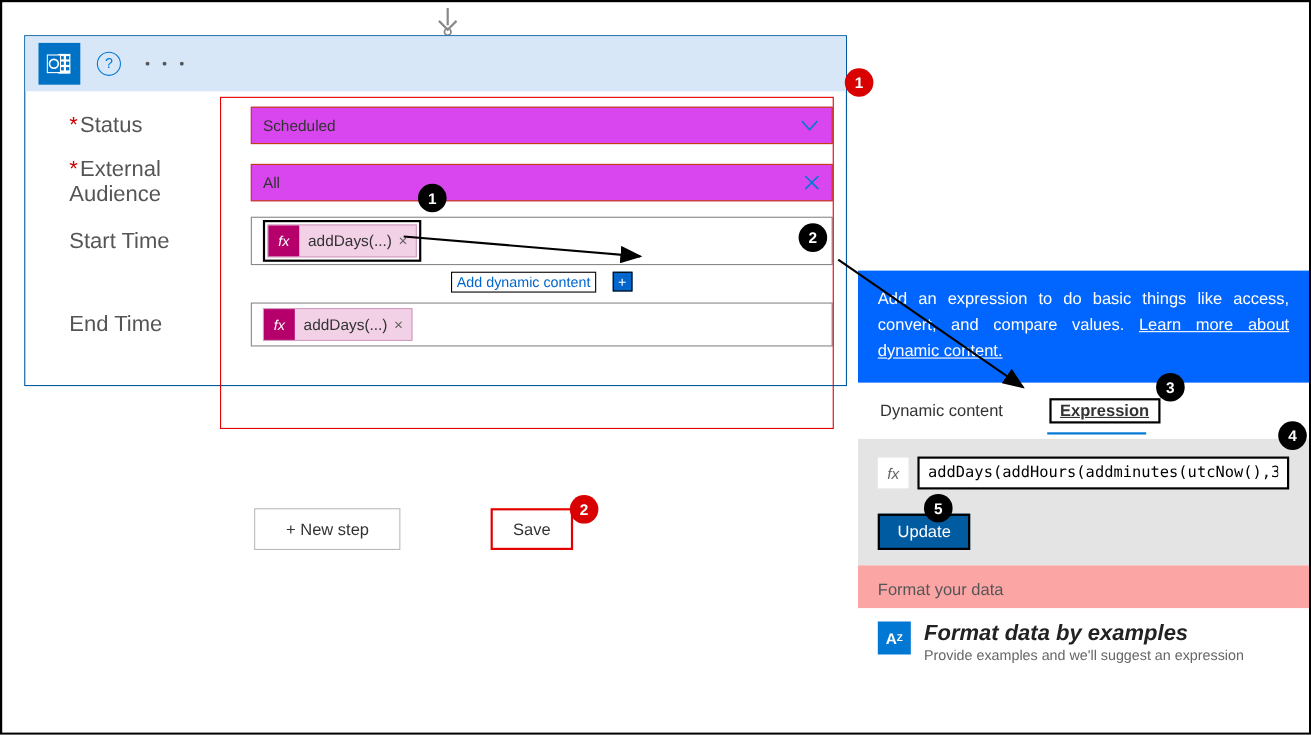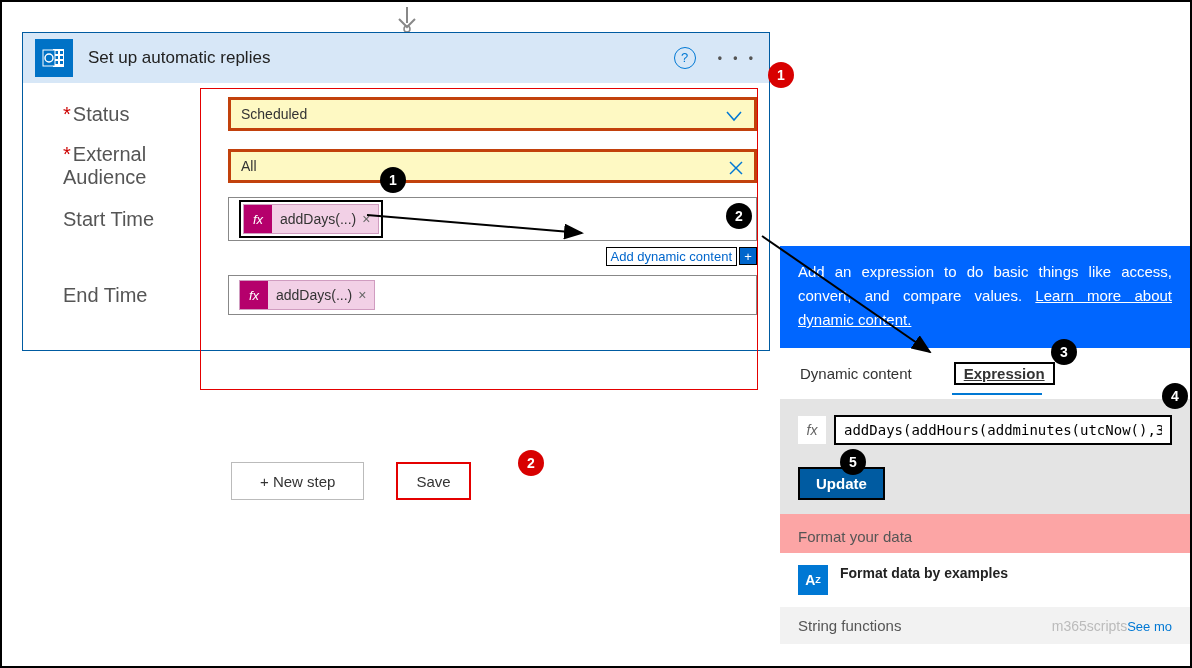--- a/index.html
+++ b/index.html
@@ -17,38 +17,38 @@
   .help-circle { width: 22px; height: 22px; border: 1px solid #0078d4; border-radius: 50%; color: #0078d4; display:flex; align-items:center; justify-content:center; font-size: 13px; margin-right: 22px; }
   .dots { letter-spacing: 4px; color: #555; font-weight: bold; font-size: 12px; }
 
   .card-body { position: relative; padding: 10px 12px 18px 12px; }
   .red-area { position: absolute; left: 198px; top: 86px; width: 558px; height: 302px; border: 1px solid #e40000; pointer-events:none; }
 
   .row { display: flex; align-items: center; min-height: 42px; }
   .label { width: 165px; font-size: 20px; color: #555; margin-left: 28px; }
   .req { color: #c00; margin-right: 2px; }
   .field { flex: 1; }
-  .input-box { border: 3px solid #c2410c; height: 34px; display:flex; align-items:center; padding: 0 10px; font-size: 14px; color: #333; position: relative; background:#fef9c3; }
+  .input-box { border: 1px solid #c2410c; height: 34px; display:flex; align-items:center; padding: 0 10px; font-size: 14px; color: #333; position: relative; background:#d946ef; }
   .input-box .chev { position:absolute; right:10px; top:6px; color:#0078d4; font-size:18px; }
   .input-box .clear { position:absolute; right:10px; top:8px; color:#0078d4; font-size:16px; font-weight: 300; }
 
   .gap { height: 8px; }
 
   
   .chip-field { border: 1px solid #888; height: 44px; padding: 4px 10px; display:flex; align-items:center; background:#fff; }
   .chip { display:flex; align-items:center; background:#f2d0e6; border:1px solid #d09cc0; height:30px; padding-right:8px; font-size:14px; color:#333; }
   .chip .fx { background:#b5006c; color:#fff; width:28px; height:100%; display:flex; align-items:center; justify-content:center; font-style:italic; margin-right:8px; font-size:13px; }
   .chip-highlight-wrapper { border:2px solid #000; padding:2px; display:inline-flex; }
 
-  .add-dyn-row { height: 24px; display:flex; justify-content:flex-end; align-items:center; font-size:13px; margin: 3px 0 6px 0; }
+  .add-dyn-row { height: 24px; display:flex; justify-content:center; align-items:center; font-size:13px; margin: 3px 0 6px 0; gap: 13px; }
   .add-dyn-link { color:#0066cc; border:1px solid #000; padding:1px 4px; }
   .plus-badge { width:18px; height:18px; background:#0066cc; color:#fff; display:flex; align-items:center; justify-content:center; font-size:13px; margin-left:2px; border:1px solid #000; }
 
   
-  .btn-row { position:absolute; left: 229px; top: 460px; display:flex; gap: 32px; align-items:center; }
+  .btn-row { position:absolute; left: 229px; top: 460px; display:flex; gap: 82px; align-items:center; }
   .btn { height:38px; border:1px solid #bbb; background:#fff; padding:0 28px; font-size:15px; color:#333; display:flex; align-items:center; }
   .btn.save-highlight { border:2px solid #e40000; padding:0 18px; }
 
   
   .annot { position:absolute; width:26px; height:26px; border-radius:50%; color:#fff; display:flex; align-items:center; justify-content:center; font-size:14px; font-weight:600; }
   .annot.red { background:#d80000; }
   .annot.black { background:#000; }
 
   
   .side-panel { position:absolute; left:778px; top:244px; width:410px; }
@@ -56,27 +56,27 @@
   .blue-block a { color:#fff; text-decoration:underline; }
   .tabs { background:#fff; display:flex; align-items:center; gap:42px; padding: 14px 20px 8px 20px; font-size:15px; color:#333; }
   .tab-exp { border:2px solid #000; padding:1px 8px; font-weight:600;text-decoration:underline; }
   .tab-underline { height:2px; background:#0078d4; width:90px; margin-left:172px; margin-bottom:4px; }
 
   .gray-zone { background:#e4e4e4; padding:16px 18px 14px 18px; }
   .formula-row { display:flex; align-items:center; gap:8px; position:relative; }
   .fx-box { width:28px; height:28px; background:#fff; display:flex; align-items:center; justify-content:center; font-style:italic; color:#666; font-size:14px; }
   .formula-input { flex:1; border:2px solid #000; background:#fff; height:30px; padding:0 8px; font-size:14px; font-family: Consolas, monospace; }
 
-  .update-btn { display:inline-block; background:#005ba1; color:#fff; border:2px solid #000; padding:6px 16px; font-size:15px; margin-top:22px; font-weight:700; }
+  .update-btn { display:inline-block; background:#005ba1; color:#fff; border:2px solid #000; padding:6px 16px; font-size:15px; margin-top:22px; font-weight:400; }
 
   .fmt-section { background:#fca5a5; padding:14px 18px 8px 18px; }
   .fmt-title { font-size:15px; color:#555; }
   .fmt-row { display:flex; align-items:flex-start; gap:12px; background:#fff; padding:12px 18px; }
   .fmt-icon { width:30px; height:30px; background:#0078d4; color:#fff; display:flex; align-items:center; justify-content:center; font-size:14px; font-weight:bold; }
-  .fmt-text .t1 { font-size:14px; font-weight:600; color:#222; }
+  .fmt-text .t1 { font-size:20px; font-weight:600; color:#222;font-style:italic; }
   .fmt-text .t2 { font-size:13px; color:#666; }
   .str-section { background:#f2f2f2; padding:10px 18px; font-size:15px; color:#555; display:flex; justify-content:space-between; }
   .watermark { color:#bbb; font-size:14px; }
 
   
   svg.arrow { position:absolute; pointer-events:none; }
 
 </style>
 </head>
 <body>
@@ -99,21 +99,20 @@
             <rect x="13" y="4" width="3" height="3" fill="#0072c6"></rect>
             <rect x="18" y="4" width="3" height="3" fill="#0072c6"></rect>
             <rect x="13" y="9" width="3" height="3" fill="#0072c6"></rect>
             <rect x="18" y="9" width="3" height="3" fill="#0072c6"></rect>
             <rect x="13" y="14" width="3" height="3" fill="#0072c6"></rect>
             <rect x="18" y="14" width="3" height="3" fill="#0072c6"></rect>
             <rect x="1" y="3" width="12" height="16" fill="#0072c6" stroke="#fff" stroke-width="1"></rect>
             <circle cx="7" cy="11" r="4" fill="none" stroke="#fff" stroke-width="1.5"></circle>
           </svg>
       </div>
-      <div class="card-title">Set up automatic replies</div>
       <div class="help-circle">?</div>
       <div class="dots">• • •</div>
     </div>
 
     <div class="card-body">
 
       <div class="row">
         <div class="label"><span class="req">*</span><span>Status</span></div>
         <div class="field">
           <div class="input-box">
@@ -208,27 +207,22 @@
       <div class="update-btn">Update</div>
     </div>
 
     <div class="fmt-section">
       <div class="fmt-title">Format your data</div>
     </div>
     <div class="fmt-row">
       <div class="fmt-icon">A<sub style="font-size:9px">Z</sub></div>
       <div class="fmt-text">
         <div class="t1">Format data by examples</div>
-      </div>
-    </div>
-    <div class="str-section">
-      <span>String functions</span>
-      <span>
-        <span class="watermark">m365scripts</span><span style="color:#0078d4;font-size:13px">See mo</span>
-      </span>
+        <div class="t2">Provide examples and we'll suggest an expression</div>
+      </div>
     </div>
   </div>
 
   <div class="annot red" style="left:766px; top:60px">1</div>
   <div class="annot black" style="left:378px; top:165px">1</div>
   <div class="annot black" style="left:724px; top:201px">2</div>
   <div class="annot red" style="left:516px; top:448px">2</div>
   <div class="annot black" style="left:1049px; top:337px">3</div>
   <div class="annot black" style="left:1160px; top:381px">4</div>
   <div class="annot black" style="left:838px; top:447px">5</div>

